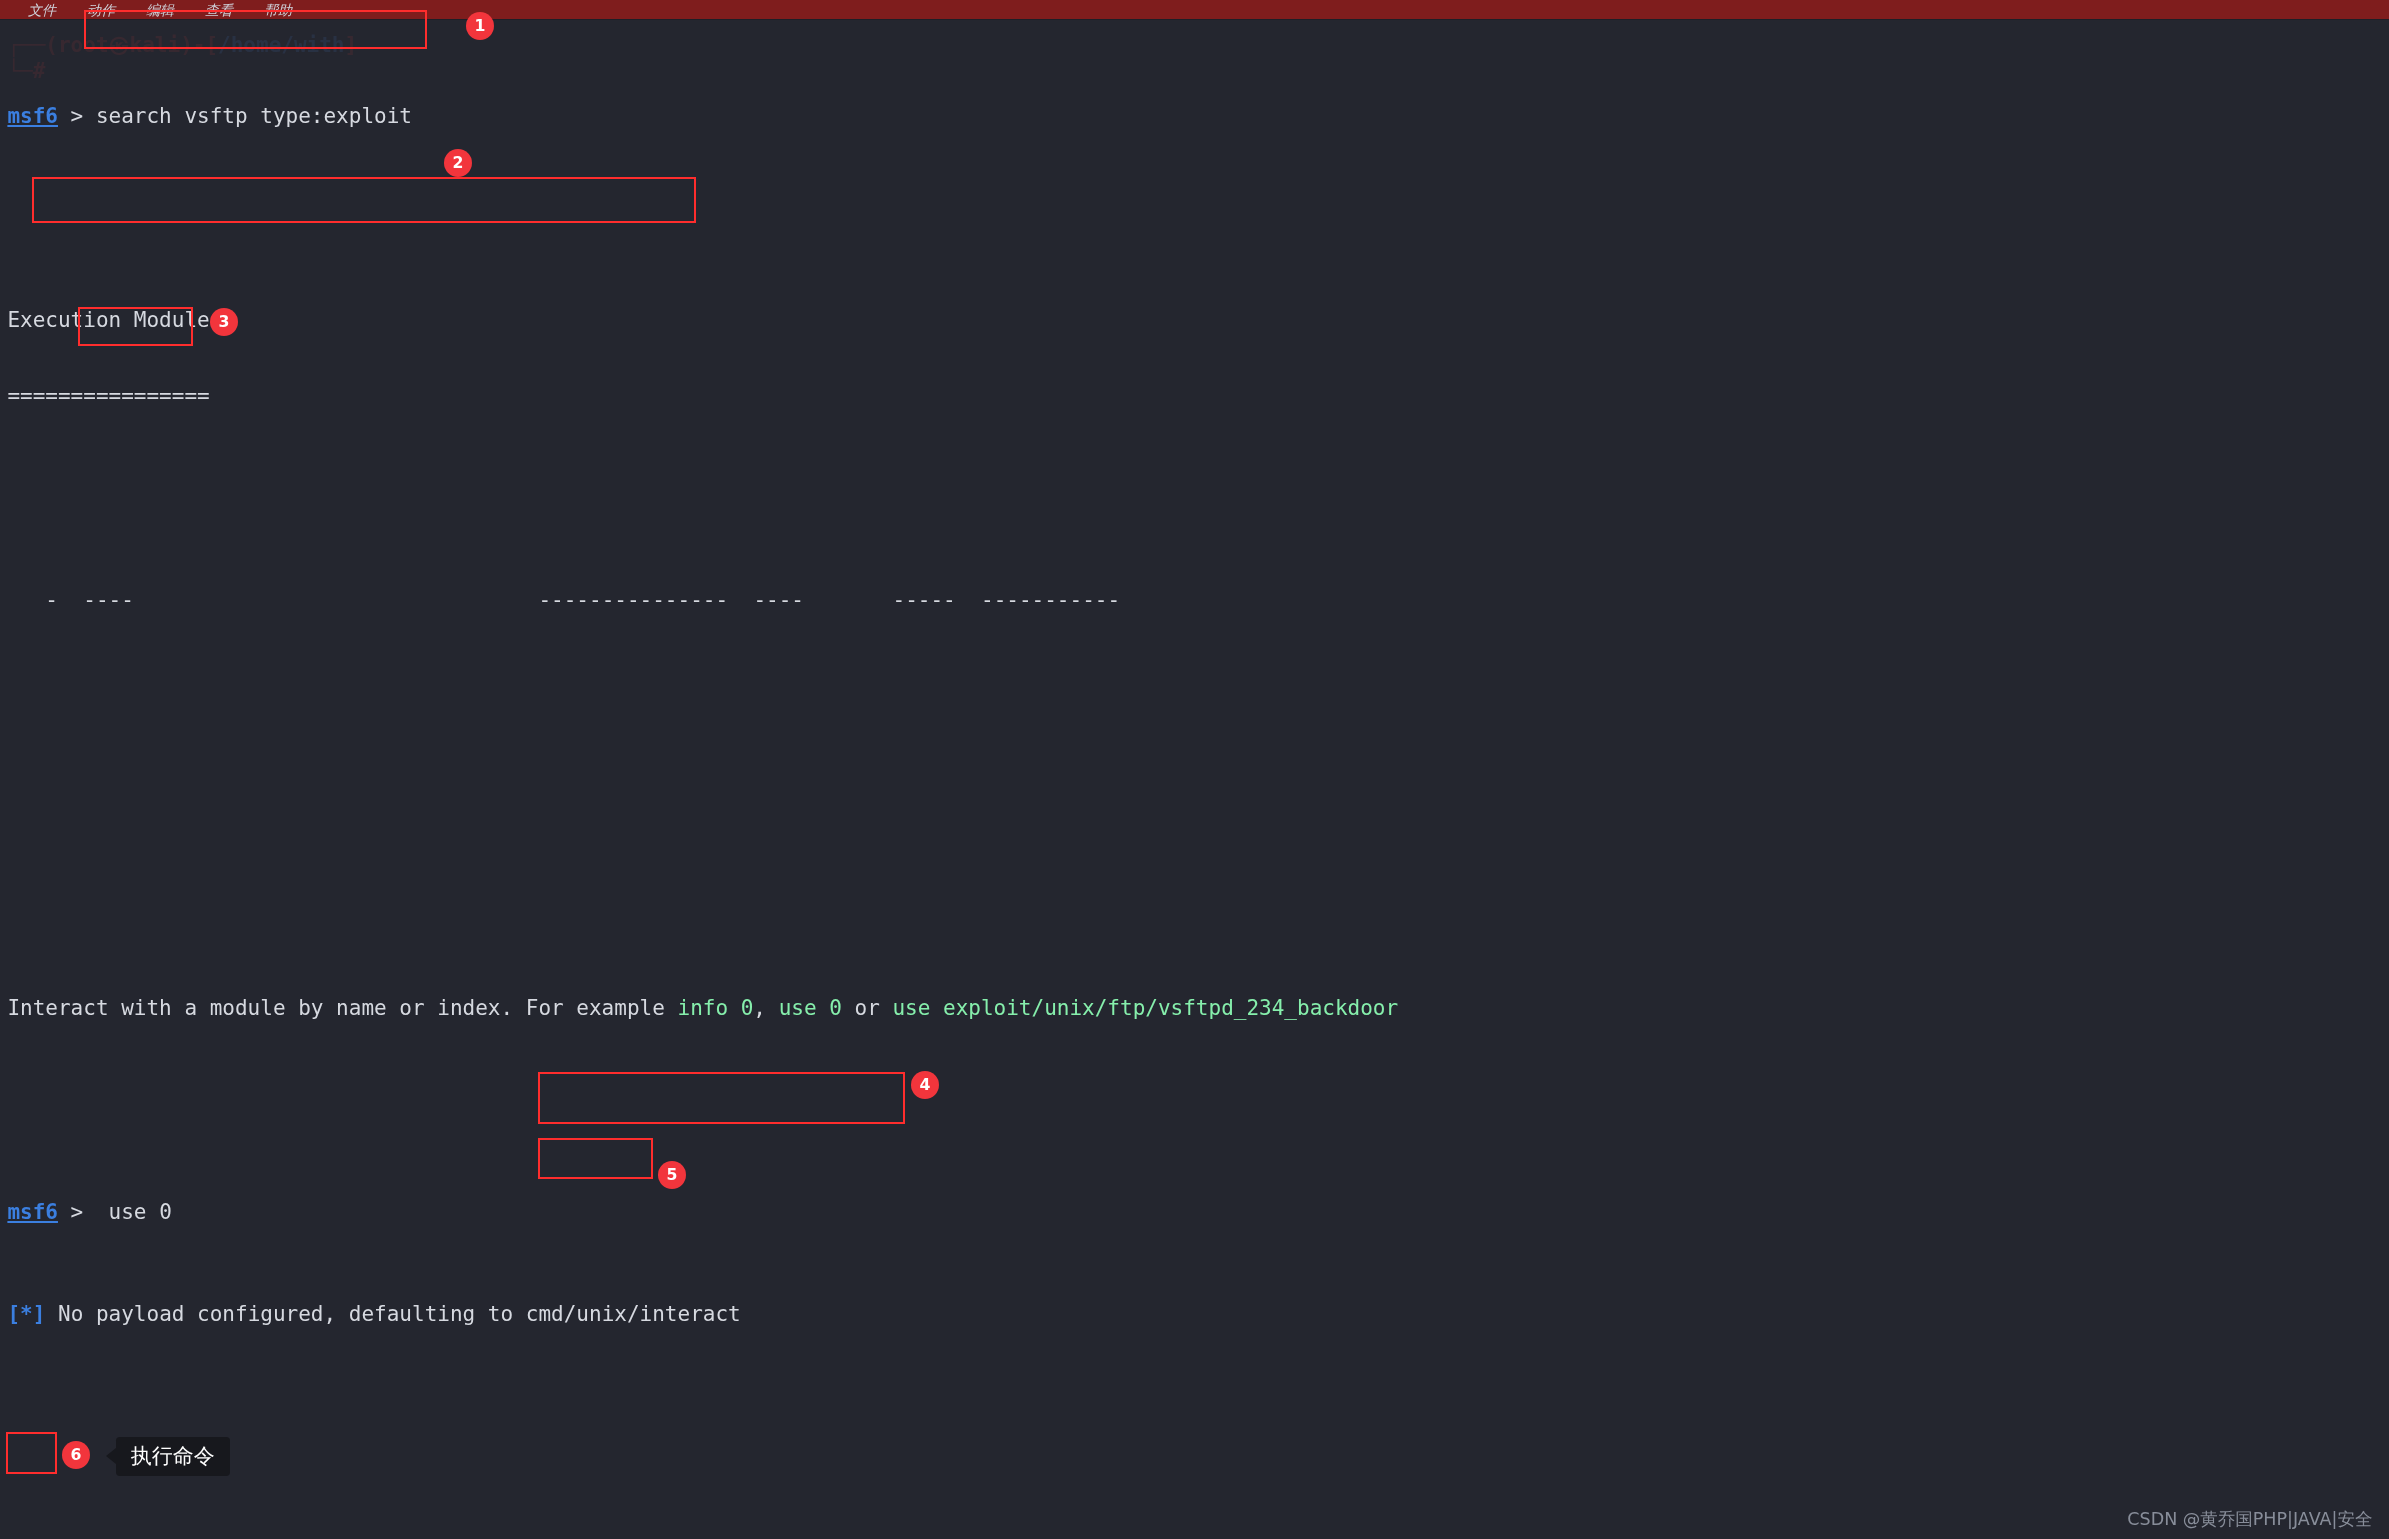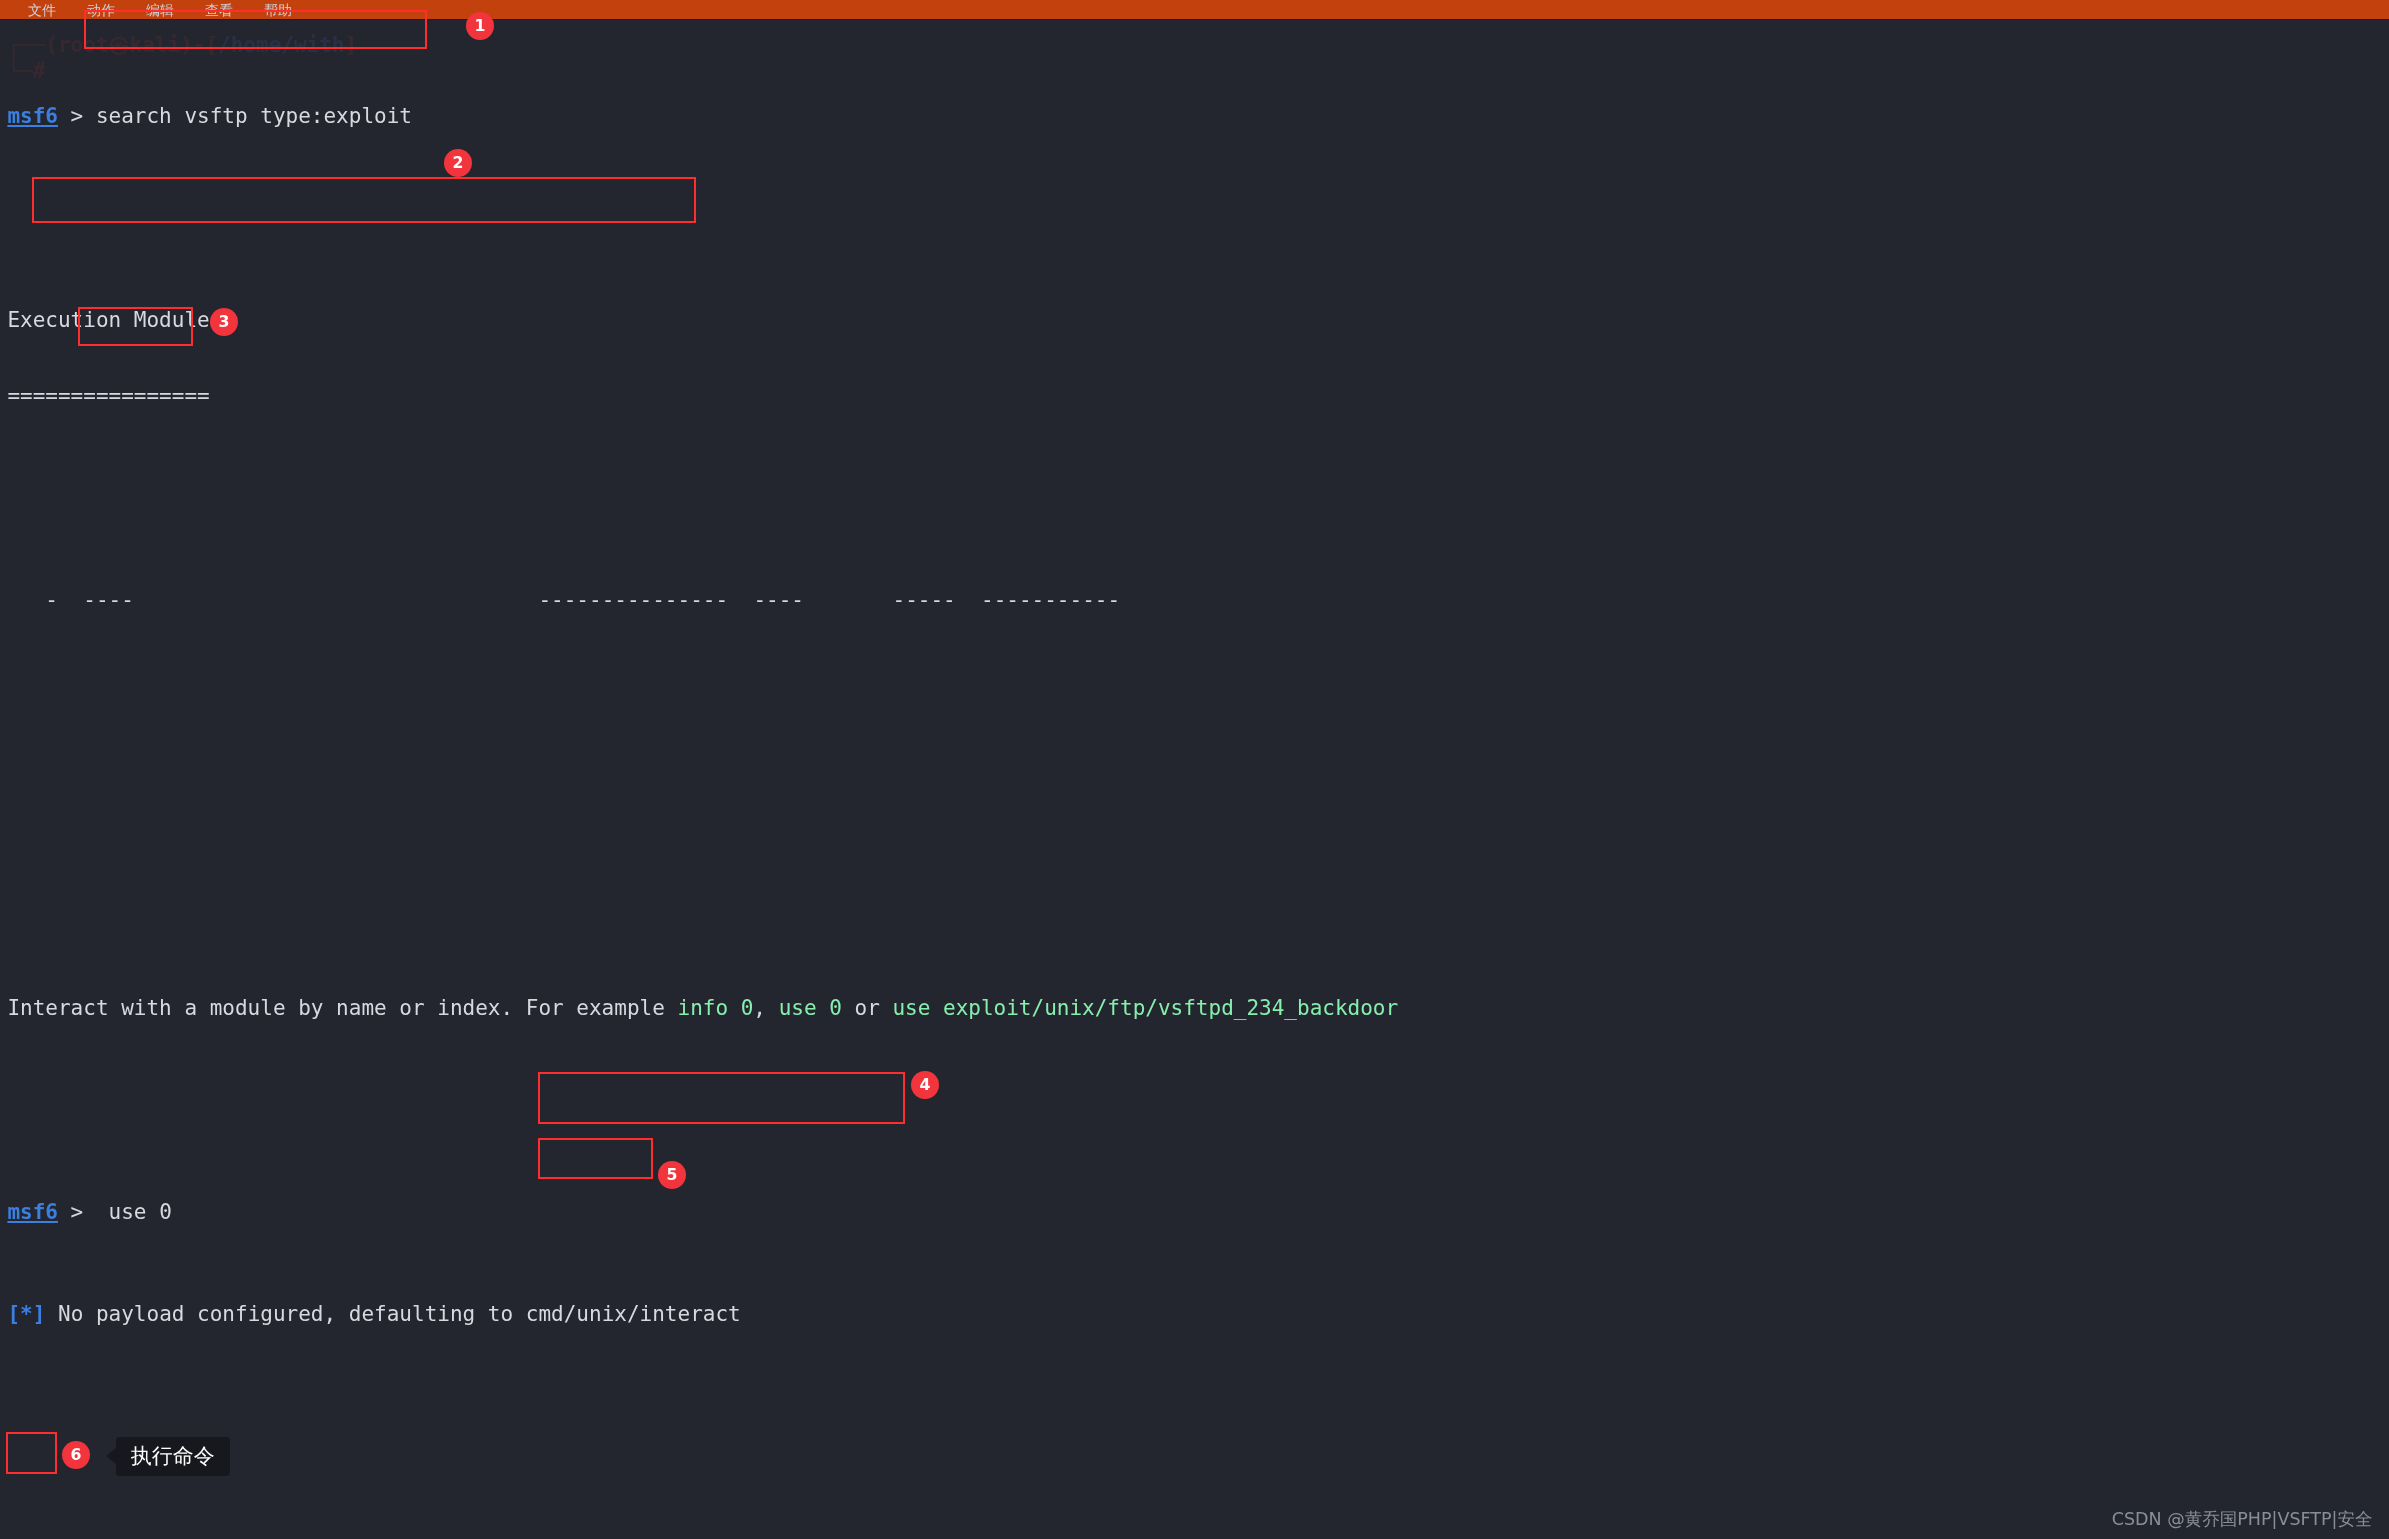--- a/index.html
+++ b/index.html
@@ -19,26 +19,27 @@
     position: relative;
     width: 2389px;
     height: 1540px;
     background: #24262f;
   }
   .menubar {
     position: absolute;
     top: 0; left: 0;
     width: 2389px;
     height: 20px;
-    background: #c2410c;
+    background: #7f1d1d;
     display: flex;
     align-items: center;
     padding-left: 28px;
     box-sizing: border-box;
     border-bottom: 0.9px solid #1d1f27;
+    font-style: italic;
   }
   .menubar-item {
     color: #cfd2da;
     font-family: "DejaVu Sans", "Liberation Sans", sans-serif;
     font-size: 14px;
     margin-right: 31px;
     line-height: 20px;
     white-space: nowrap;
   }
 
@@ -264,16 +265,16 @@
   <div class="box" style="left:538px; top:1072px; width:367px; height:52px;"></div>
   <div class="badge" style="left:911px; top:1071px;">4</div>
 
   <div class="box" style="left:538px; top:1138px; width:115px; height:41px;"></div>
   <div class="badge" style="left:658px; top:1161px;">5</div>
 
   <div class="box" style="left:5.5px; top:1432px; width:51px; height:42px;"></div>
   <div class="badge" style="left:62px; top:1441px;">6</div>
   <div class="tooltip" style="left:116px; top:1437px;">执行命令</div>
 
-  <div class="watermark">CSDN @黄乔国PHP|VSFTP|安全</div>
+  <div class="watermark">CSDN @黄乔国PHP|JAVA|安全</div>
 
 </div>
 
 
 </body></html>

